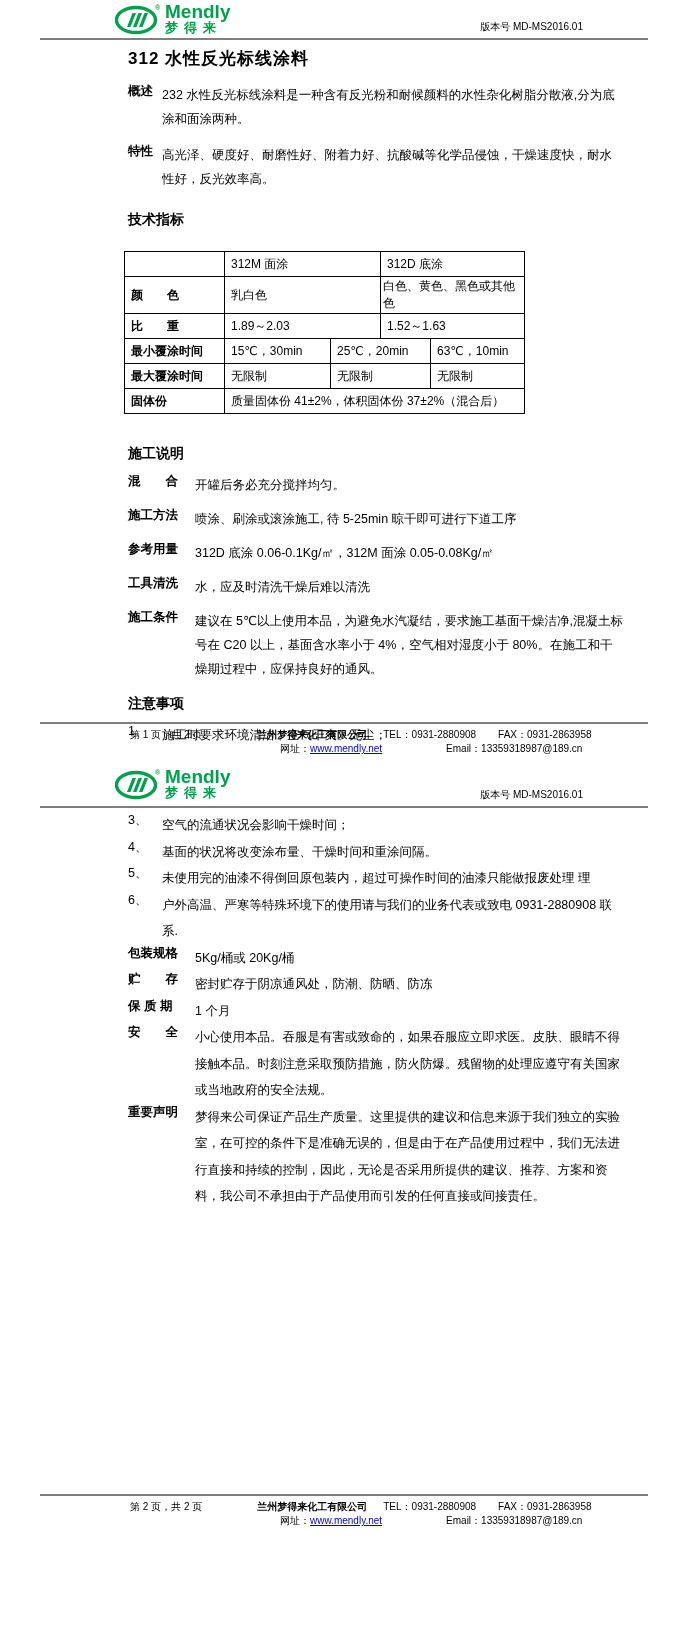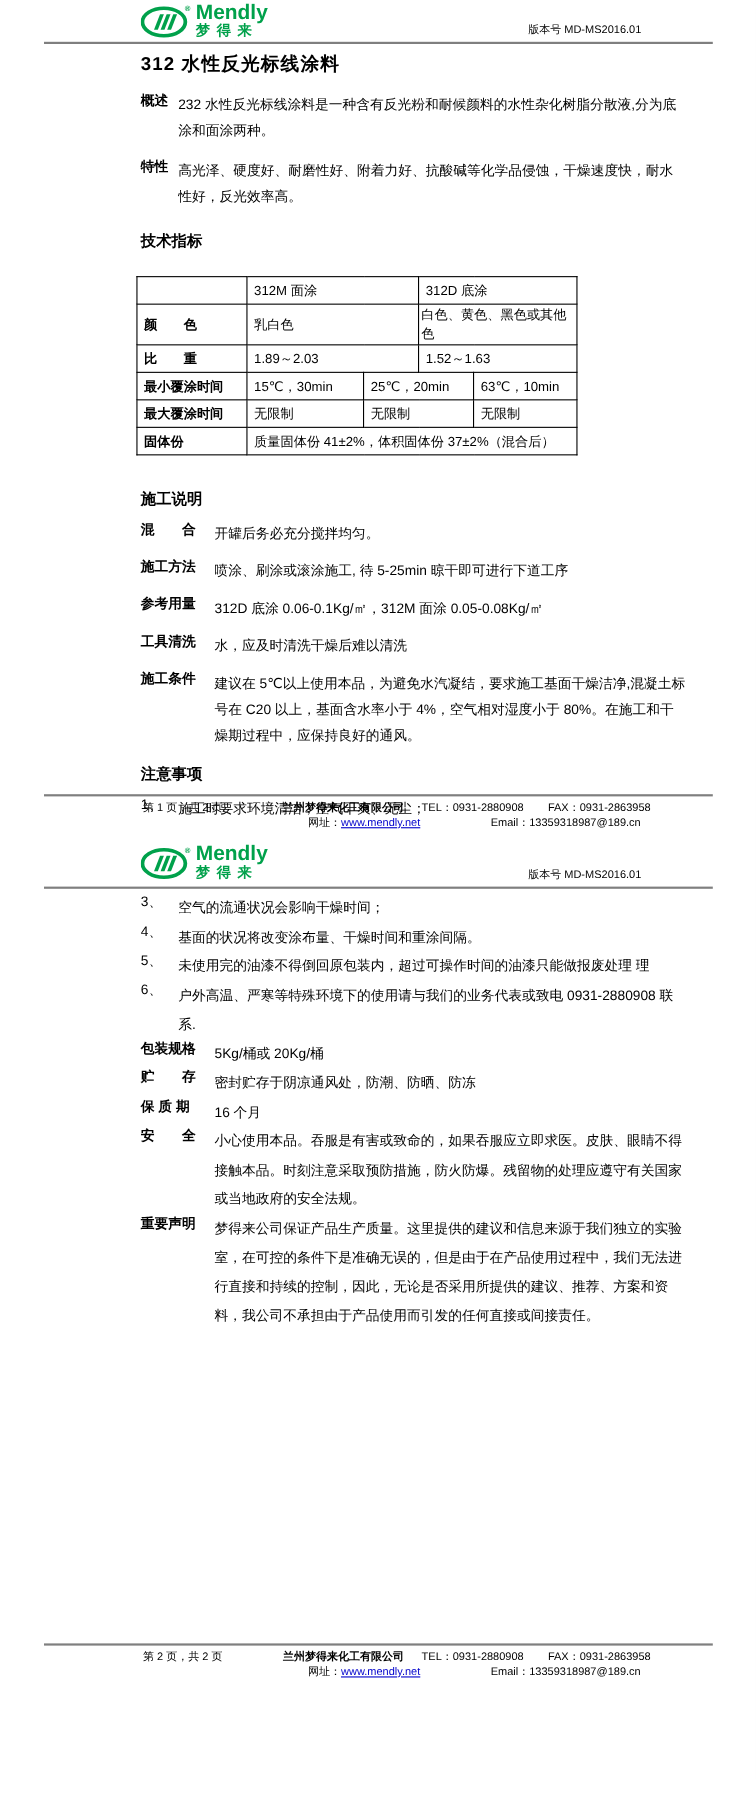--- a/index.html
+++ b/index.html
@@ -8,21 +8,21 @@
     width:687px; height:1638px; margin:0 auto; background:#ffffff;
     font-family:"Liberation Sans","DejaVu Sans",sans-serif;
     color:#000; position:relative;
   }
   .page { position:relative; width:687px; overflow:hidden; background:#fff; }
   .page-1 { height:760px; }
   .page-2 { height:878px; }
 
   
   .hdr { position:relative; height:40px; }
-  .logo { position:absolute; left:128px; top:3px; display:flex; align-items:flex-start; }
+  .logo { position:absolute; left:115px; top:3px; display:flex; align-items:flex-start; }
   .logo svg { display:block; }
   .logo-texts { margin-left:4px; margin-top:0; }
   .logo-en { font-size:19px; font-weight:bold; color:#00A14B; letter-spacing:0px; line-height:17px; font-family:"Liberation Sans",sans-serif; }
   .logo-cn { font-size:13px; font-weight:bold; color:#00A14B; letter-spacing:6px; line-height:15px; }
   .version { position:absolute; right:104px; top:20px; font-size:10px; color:#000; }
   .rule { position:absolute; left:40px; right:39px; border-top:2px solid #7f7f7f; }
   .hdr-rule { top:38px; }
 
   
   .content { margin-left:128px; width:496px; font-size:12.5px; }
@@ -238,21 +238,21 @@
     <div class="item">
       <span class="item-label lbl-4">包装规格</span>
       <span class="item-text">5Kg/桶或 20Kg/桶</span>
     </div>
     <div class="item">
       <span class="item-label lbl-4">贮　　存</span>
       <span class="item-text">密封贮存于阴凉通风处，防潮、防晒、防冻</span>
     </div>
     <div class="item">
       <span class="item-label lbl-4">保 质 期</span>
-      <span class="item-text">16 个月</span>
+      <span class="item-text">1 个月</span>
     </div>
     <div class="item">
       <span class="item-label lbl-4">安　　全</span>
       <span class="item-text">小心使用本品。吞服是有害或致命的，如果吞服应立即求医。皮肤、眼睛不得接触本品。时刻注意采取预防措施，防火防爆。残留物的处理应遵守有关国家或当地政府的安全法规。</span>
     </div>
     <div class="item">
       <span class="item-label lbl-4">重要声明</span>
       <span class="item-text">梦得来公司保证产品生产质量。这里提供的建议和信息来源于我们独立的实验室，在可控的条件下是准确无误的，但是由于在产品使用过程中，我们无法进行直接和持续的控制，因此，无论是否采用所提供的建议、推荐、方案和资料，我公司不承担由于产品使用而引发的任何直接或间接责任。</span>
     </div>
   </div>

